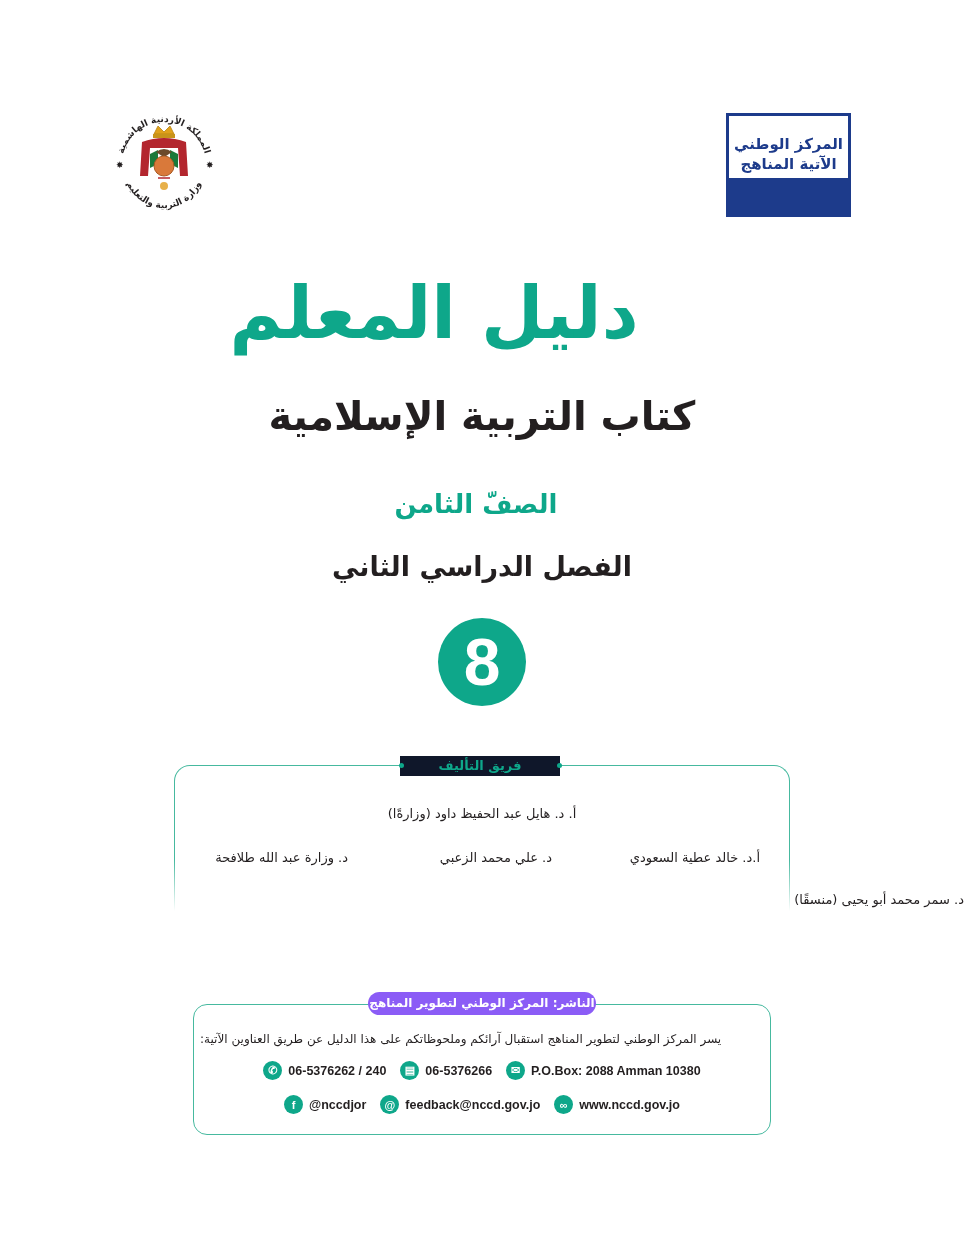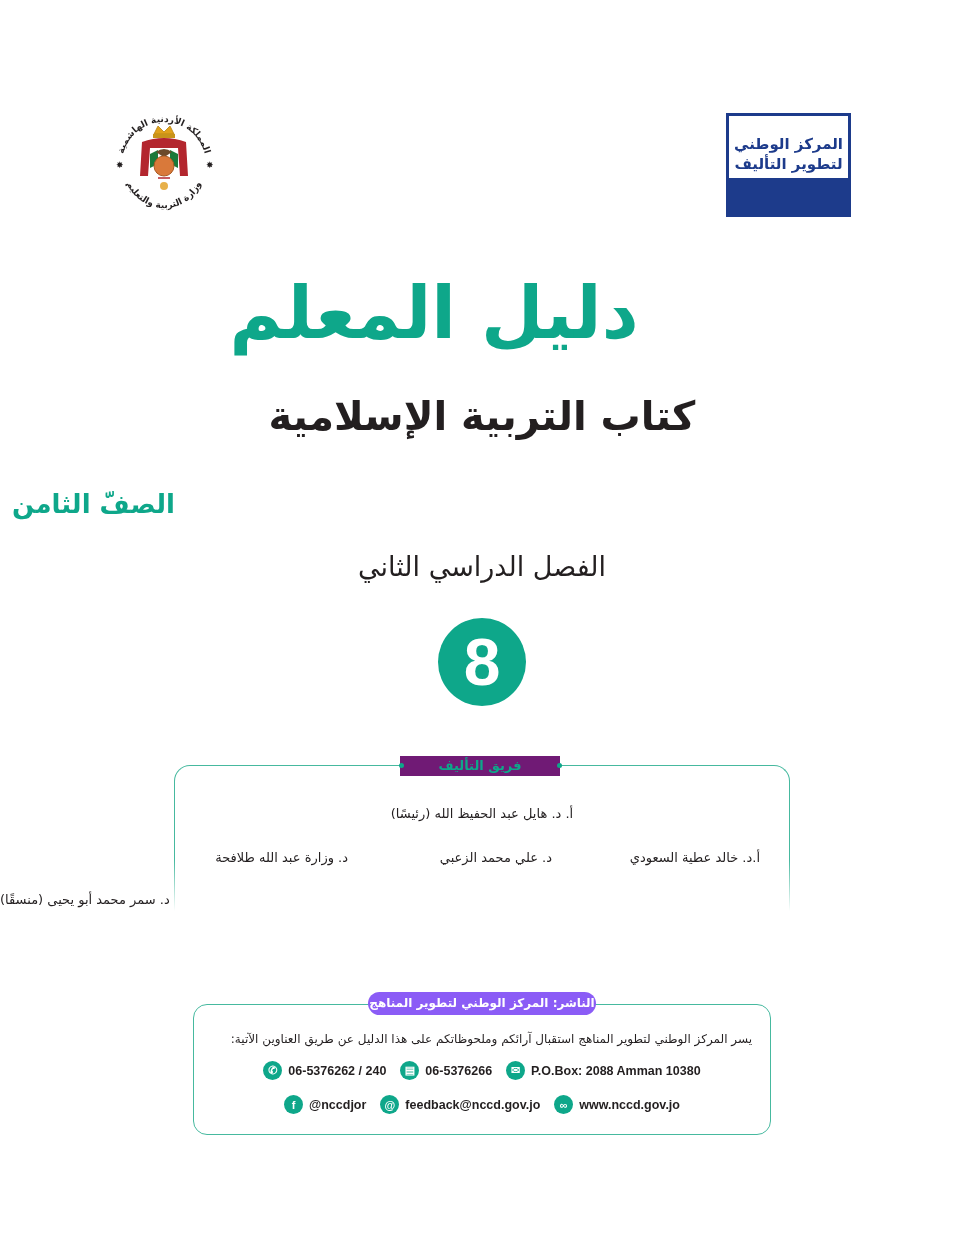--- a/index.html
+++ b/index.html
@@ -10,49 +10,49 @@
   
   .nccd-logo { left:726px; top:113px; width:125px; height:104px; background:#1d3b8b; box-sizing:border-box; padding:3px; }
   .nccd-ar { background:#fff; height:44px; text-align:center; color:#1d3b8b; font-weight:bold; font-size:15px; line-height:20px; direction:rtl; padding-top:18px; }
   .nccd-en { color:#fff; font-family:"Liberation Sans", sans-serif; font-weight:bold; font-size:13.5px; line-height:17px; padding-left:3px; margin-top:2px; }
 
   
   .emblem { left:108px; top:106px; width:112px; height:110px; }
 
   .title-main { left:0; width:868px; top:268px; text-align:center; color:#0ea78a; font-weight:bold; font-size:72px; direction:rtl; line-height:90px; }
   .title-sub { left:0; width:964px; top:388px; text-align:center; color:#231f20; font-weight:bold; font-size:40px; direction:rtl; line-height:56px; }
-  .grade { left:12px; width:952px; top:486px; text-align:left; color:#0ea78a; font-weight:bold; font-size:26px; direction:rtl; line-height:36px; }
-  .semester { left:0; width:964px; top:548px; text-align:center; color:#231f20; font-weight:normal; font-size:27px; direction:rtl; line-height:38px; }
+  .grade { left:0; width:952px; top:486px; text-align:center; color:#0ea78a; font-weight:bold; font-size:26px; direction:rtl; line-height:36px; }
+  .semester { left:0; width:964px; top:548px; text-align:center; color:#231f20; font-weight:bold; font-size:27px; direction:rtl; line-height:38px; }
   .grade-circle { left:438px; top:618px; width:88px; height:88px; border-radius:50%; background:#0ea78a; color:#fff;
                   font-family:"Liberation Sans", sans-serif; font-weight:bold; font-size:66px; line-height:88px; text-align:center; }
 
   
   .authors-box { left:174px; top:765px; width:616px; height:150px; box-sizing:border-box;
                  border-top:1.5px solid #46b99f; border-left:1.5px solid #46b99f; border-right:1.5px solid #46b99f;
                  border-radius:16px 16px 0 0; }
   .authors-fade { left:170px; top:860px; width:624px; height:60px; background:linear-gradient(to bottom, rgba(255,255,255,0), #fff 85%); }
-  .authors-heading { left:400px; top:756px; width:160px; height:20px; background:#701a75; text-align:center; color:#0ea78a; font-weight:bold; font-size:13px; direction:rtl; line-height:20px; }
+  .authors-heading { left:400px; top:756px; width:160px; height:20px; background:#0f172a; text-align:center; color:#0ea78a; font-weight:bold; font-size:13px; direction:rtl; line-height:20px; }
   .dot { width:5px; height:5px; border-radius:50%; background:#0ea78a; }
   .author-line { font-size:13px; direction:rtl; line-height:20px; color:#231f20; white-space:nowrap; }
 
   
   .pub-box { left:193px; top:1004px; width:578px; height:131px; box-sizing:border-box; border:1.5px solid #46b99f; border-radius:14px; }
   .pub-heading { left:368px; top:992px; width:228px; height:23px; background:#8b5cf6; border-radius:12px; color:#fff; font-weight:bold; font-size:12px; direction:rtl; text-align:center; line-height:23px; }
-  .pub-desc { left:188px; width:564px; top:1029px; text-align:right; direction:rtl; font-size:12px; line-height:20px; color:#231f20; }
+  .pub-desc { left:200px; width:564px; top:1029px; text-align:left; direction:rtl; font-size:12px; line-height:20px; color:#231f20; }
   .contact-row { display:flex; align-items:center; justify-content:center; gap:14px; width:964px; left:0; }
   .contact { display:flex; align-items:center; gap:6px; font-family:"Liberation Sans", sans-serif; font-size:12.5px; color:#231f20; font-weight:bold; }
   .ci { width:19px; height:19px; border-radius:50%; background:#0ea78a; display:flex; align-items:center; justify-content:center; color:#fff; font-size:11px; font-weight:bold; }
 </style>
 </head>
 <body>
 
 <div class="abs nccd-logo">
   <div class="nccd-ar">
     <div>المركز الوطني</div>
-    <div>لتطوير التأليف</div>
+    <div>الآتية المناهج</div>
   </div>
 </div>
 
 <div class="abs emblem">
   <svg width="112" height="110" viewBox="0 0 112 110">
     <defs>
       <path id="arcTop" d="M14,58 A42,42 0 0 1 98,58"></path>
       <path id="arcBot" d="M16,62 A40,40 0 0 0 96,62"></path>
     </defs>
     <text font-size="9" font-weight="bold" fill="#231f20" font-family="DejaVu Sans, sans-serif"><textPath href="#arcTop" startOffset="50%" text-anchor="middle">المملكة الأردنية الهاشمية</textPath></text>
@@ -82,25 +82,25 @@
 <div class="abs grade">الصفّ الثامن</div>
 <div class="abs semester">الفصل الدراسي الثاني</div>
 <div class="abs grade-circle">8</div>
 
 <div class="abs authors-box"></div>
 <div class="abs authors-fade"></div>
 <div class="abs authors-heading">فريق التأليف</div>
 <div class="abs dot" style="left:399px; top:763px;"></div>
 <div class="abs dot" style="left:557px; top:763px;"></div>
 
-<div class="abs author-line" style="left:0; width:964px; text-align:center; top:804px;">أ. د. هايل عبد الحفيظ الله (رئيسًا)</div>
+<div class="abs author-line" style="left:0; width:964px; text-align:center; top:804px;">أ. د. هايل عبد الحفيظ داود (وزارةًا)</div>
 <div class="abs author-line" style="right:204px; top:848px;">أ.د. خالد عطية السعودي</div>
 <div class="abs author-line" style="right:412px; top:848px;">د. علي محمد الزعبي</div>
 <div class="abs author-line" style="right:616px; top:848px;">د. وزارة عبد الله طلافحة</div>
-<div class="abs author-line" style="left:0; width:964px; text-align:left; top:890px;">د. سمر محمد أبو يحيى (منسقًا)</div>
+<div class="abs author-line" style="left:0; width:964px; text-align:right; top:890px;">د. سمر محمد أبو يحيى (منسقًا)</div>
 
 <div class="abs pub-box"></div>
 <div class="abs pub-heading">الناشر: المركز الوطني لتطوير المناهج</div>
 <div class="abs pub-desc">يسر المركز الوطني لتطوير المناهج استقبال آرائكم وملحوظاتكم على هذا الدليل عن طريق العناوين الآتية:</div>
 
 <div class="abs contact-row" style="top:1061px;">
   <div class="contact">
     <span class="ci">✆</span>
     <span>06-5376262 / 240</span>
   </div>

